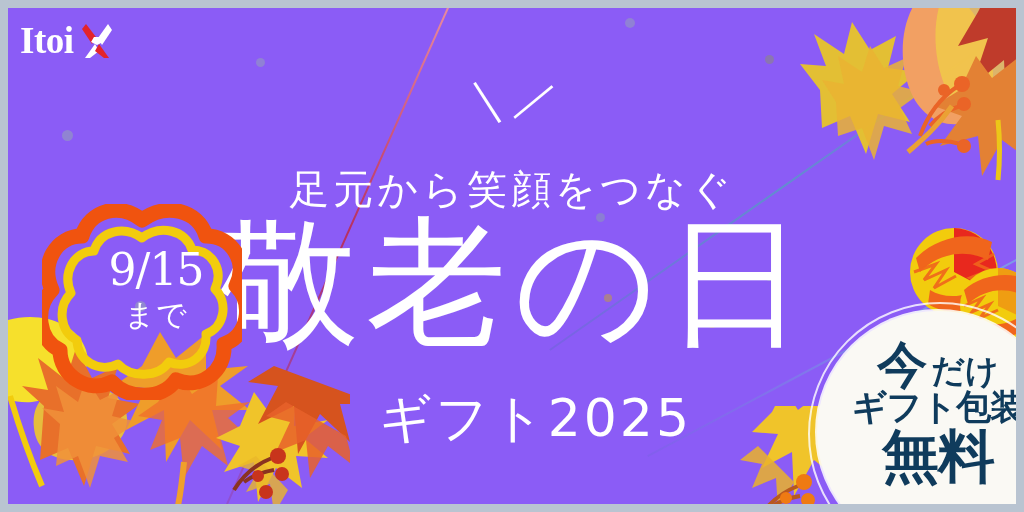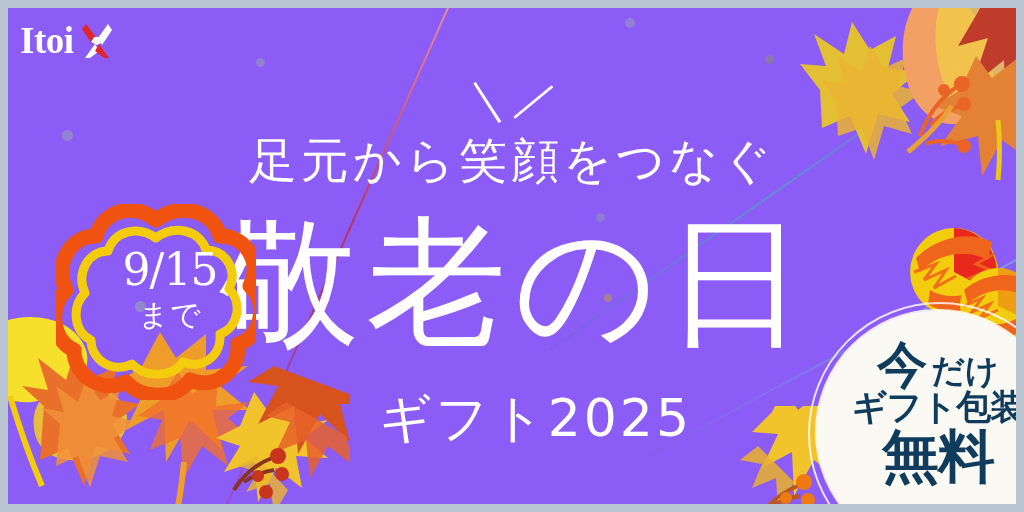--- a/index.html
+++ b/index.html
@@ -50,39 +50,39 @@
   .kicker{
     position:absolute;left:0;right:0;top:62px;
     display:flex;align-items:center;justify-content:center;gap:4px;
     color:#fff;font-size:37px;font-weight:600;letter-spacing:4px;
     font-family:"DejaVu Sans","Liberation Sans",sans-serif;
   }
   .slash{font-size:44px;font-weight:300;letter-spacing:0;display:inline-block;}
   .slash.l{transform:rotate(8deg);}
   .slash.r{transform:rotate(8deg);}
   .subline{
-    position:absolute;left:0;right:0;top:121px;
-    color:#fff;font-size:48px;font-weight:400;letter-spacing:4px;
+    position:absolute;left:0;right:0;top:154px;
+    color:#fff;font-size:40px;font-weight:400;letter-spacing:4px;
     font-family:"DejaVu Sans","Liberation Sans",sans-serif;
   }
   .title{
     position:absolute;left:0;right:0;top:205px;
     color:#fff;font-size:140px;line-height:1;font-weight:400;letter-spacing:8px;
     font-family:"DejaVu Serif","Liberation Serif",serif;
     text-indent:8px;
   }
   .year{
     position:absolute;left:0;right:0;top:376px;
     color:#fff;font-size:52px;font-weight:400;letter-spacing:3px;
     font-family:"DejaVu Sans","Liberation Sans",sans-serif;
     margin-left:47px;
   }
   
   .flower{
-    position:absolute;left:48px;top:196px;width:228px;height:196px;
+    position:absolute;left:34px;top:196px;width:228px;height:196px;
   }
   .flower svg{display:block;}
   .flower-text{
     position:absolute;left:0;right:0;top:44px;text-align:center;color:#fff;
     font-family:"DejaVu Serif","Liberation Serif",serif;
   }
   .flower-date{font-size:44px;line-height:1;letter-spacing:-1px;}
   .flower-until{font-size:30px;line-height:1.1;margin-top:6px;letter-spacing:1px;}
   
   .round-badge{

